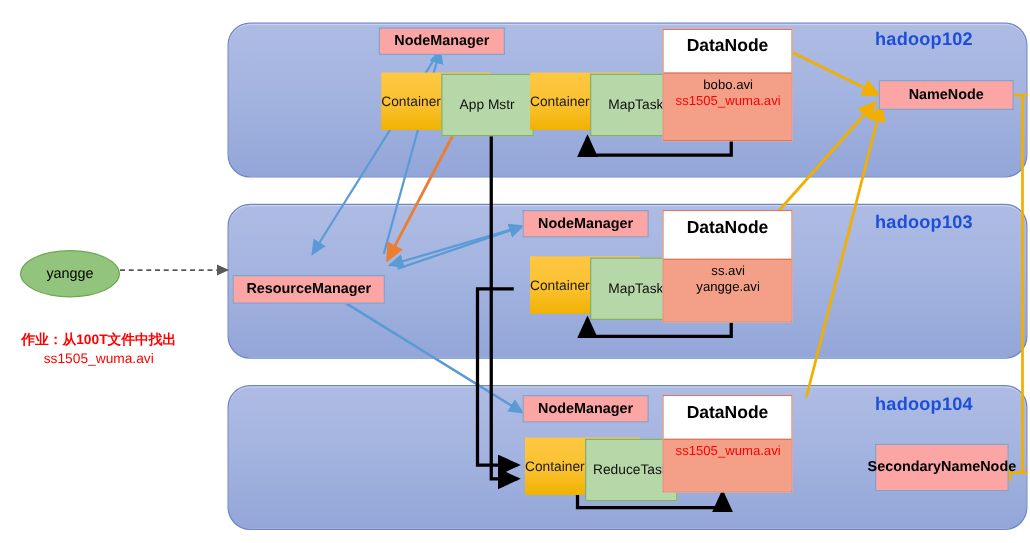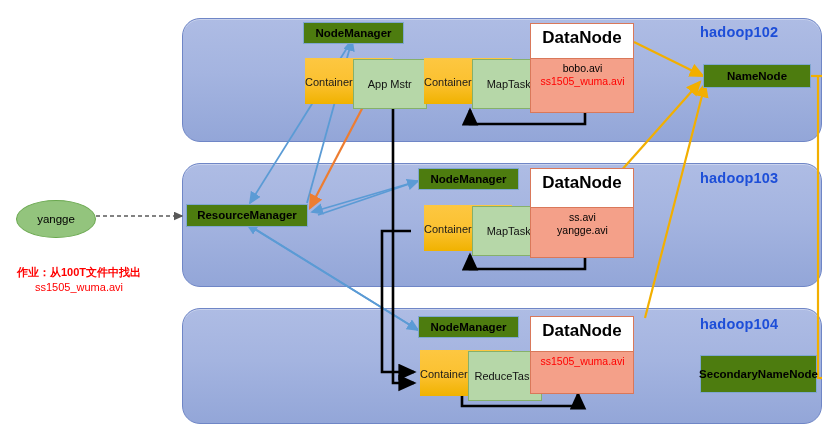--- a/index.html
+++ b/index.html
@@ -25,21 +25,21 @@
   }
   .host-label{
     position:absolute;
     font-size:14.5px;font-weight:bold;color:#1d4ed8;
     letter-spacing:.2px;white-space:nowrap;
   }
 
   
   .wbox{
     position:absolute;
-    background:#4d7c0f;
+    background:#fca5a5;
     border:1px solid #7ea6d0;
     display:flex;align-items:center;justify-content:center;
     text-align:center;
     font-size:11.5px;font-weight:bold;color:#000000;
     line-height:1.12;
     box-sizing:border-box;
   }
 
   
   .container-box{
@@ -66,21 +66,21 @@
   
   .dn{
     position:absolute;
     box-sizing:border-box;
     border:1px solid #d9785a;
     background:#ffffff;
     display:flex;flex-direction:column;
   }
   .dn-head{
     background:#ffffff;
-    font-size:17px;font-weight:bold;color:#000;
+    font-size:14px;font-weight:bold;color:#000;
     text-align:center;
     padding-top:4px;
     box-sizing:border-box;
   }
   .dn-body{
     background:#f4a089;
     border-top:1px solid #d9785a;
     flex:1;
     font-size:10.5px;color:#000;
     line-height:1.22;
@@ -175,21 +175,21 @@
   </svg>
 
   <div class="client-ellipse" style="left:16px;top:200px;width:78px;height:36px;">
     <span>yangge</span>
   </div>
   <div class="client-caption" style="left:4px;top:244px;width:150px;">
     <div>作业：从100T文件中找出</div>
     <div class="l2">ss1505_wuma.avi</div>
   </div>
 
-  <div class="wbox" style="left:186px;top:204px;width:122px;height:23px;">
+  <div class="wbox" style="left:186px;top:220px;width:122px;height:23px;">
     <span>ResourceManager</span>
   </div>
 
   <div class="host-label" style="left:700px;top:24px;">hadoop102</div>
   <div class="host-label" style="left:700px;top:170px;">hadoop103</div>
   <div class="host-label" style="left:700px;top:316px;">hadoop104</div>
 
   <div class="wbox" style="left:303px;top:22px;width:101px;height:22px;">
     <span>NodeManager</span>
   </div>
@@ -242,17 +242,17 @@
     <div class="task-box">ReduceTask</div>
   </div>
 
   <div class="dn" style="left:530px;top:316px;width:104px;height:78px;">
     <div class="dn-head" style="height:34px;">DataNode</div>
     <div class="dn-body">
       <div class="hot">ss1505_wuma.avi</div>
     </div>
   </div>
 
-  <div class="wbox" style="left:700px;top:355px;width:117px;height:38px;padding:0 5px;">
+  <div class="wbox" style="left:700px;top:355px;width:107px;height:38px;padding:0 5px;">
     <span>SecondaryNameNode</span>
   </div>
 
 </div>
 
 </body></html>

